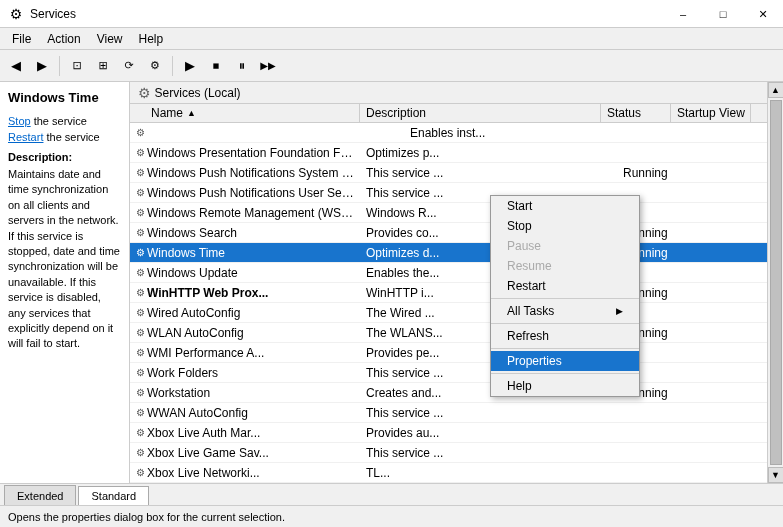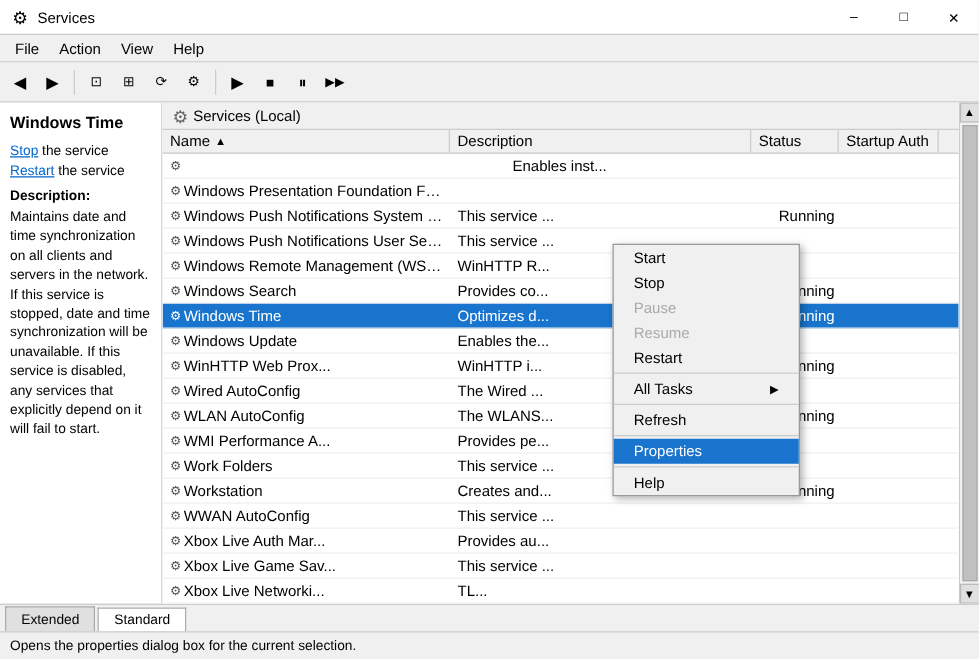--- a/index.html
+++ b/index.html
@@ -312,32 +312,32 @@
     </div>
 
     <div id="services-panel" style="flex:1; display:flex; flex-direction:column; position:relative; overflow:hidden;">
 
       <div id="services-header-bar" style="height:22px; background:#f0f0f0; border-bottom:1px solid #ccc; display:flex; align-items:center; padding:0 8px; font-size:12px; gap:4px;">
         <span style="font-size:14px; color:#666;">⚙</span>
         <span>Services (Local)</span>
       </div>
 
       <div id="col-header" style="display:flex; background:#f0f0f0; border-bottom:1px solid #ccc; flex-shrink:0;">
-        <div class="col-h" style="width:230px; min-width:230px; padding:2px 6px; font-size:12px; border-right:1px solid #ccc; display:flex; align-items:center;">
+        <div class="col-h" style="width:230px; min-width:230px; padding:2px 21px; font-size:12px; border-right:1px solid #ccc; display:flex; align-items:center;">
           <span>Name</span>
           <span style="margin-left:4px; font-size:9px;">▲</span>
         </div>
         <div class="col-h" style="flex:1; padding:2px 6px; font-size:12px; border-right:1px solid #ccc;">
           <span>Description</span>
         </div>
         <div class="col-h" style="width:70px; min-width:70px; padding:2px 6px; font-size:12px; border-right:1px solid #ccc;">
           <span>Status</span>
         </div>
         <div class="col-h" style="width:80px; min-width:80px; padding:2px 6px; font-size:12px; border-right:1px solid #ccc;">
-          <span>Startup Auth</span>
+          <span>Startup View</span>
         </div>
         <div class="col-h" style="width:16px; min-width:16px; padding:2px 6px; font-size:12px;">
           <span></span>
         </div>
       </div>
 
       <div id="service-table" style="flex:1; overflow-y:auto; overflow-x:hidden; display:flex; flex-direction:column;">
 
       <div class="svc-row" style="display: flex; align-items: center; height: 20px; border-bottom: 1px solid rgb(240, 240, 240); cursor: default; font-size: 12px;">
             <div style="width: 230px; min-width: 230px; padding: 0px 6px; white-space: nowrap; overflow: hidden; text-overflow: ellipsis; display: flex; align-items: center; gap: 2px;">
@@ -345,20 +345,21 @@
             </div>
             <div style="flex: 1 1 0%; padding: 0px 6px; white-space: nowrap; overflow: hidden; text-overflow: ellipsis; margin-left: 44px;">Enables inst...</div>
             <div style="width: 70px; min-width: 70px; padding: 0px 6px; white-space: nowrap; overflow: hidden;"></div>
             <div style="width: 80px; min-width: 80px; padding: 0px 6px; white-space: nowrap; overflow: hidden;"></div>
           </div>
           <div class="svc-row" style="display: flex; align-items: center; height: 20px; border-bottom: 1px solid rgb(240, 240, 240); cursor: default; font-size: 12px;">
             <div style="width: 230px; min-width: 230px; padding: 0px 6px; white-space: nowrap; overflow: hidden; text-overflow: ellipsis; display: flex; align-items: center; gap: 2px;">
               <span style="font-size: 10px; color: rgb(85, 85, 85); flex-shrink: 0;">⚙</span>
               <span style="overflow: hidden; text-overflow: ellipsis; white-space: nowrap;">Windows Presentation Foundation Font Cac...</span>
             </div>
+            <div style="flex: 1 1 0%; padding: 0px 6px; white-space: nowrap; overflow: hidden; text-overflow: ellipsis;">Optimizes p...</div>
             <div style="width: 70px; min-width: 70px; padding: 0px 6px; white-space: nowrap; overflow: hidden;"></div>
             <div style="width: 80px; min-width: 80px; padding: 0px 6px; white-space: nowrap; overflow: hidden;"></div>
           </div>
           <div class="svc-row" style="display: flex; align-items: center; height: 20px; border-bottom: 1px solid rgb(240, 240, 240); cursor: default; font-size: 12px;">
             <div style="width: 230px; min-width: 230px; padding: 0px 6px; white-space: nowrap; overflow: hidden; text-overflow: ellipsis; display: flex; align-items: center; gap: 2px;">
               <span style="font-size: 10px; color: rgb(85, 85, 85); flex-shrink: 0;">⚙</span>
               <span style="overflow: hidden; text-overflow: ellipsis; white-space: nowrap;">Windows Push Notifications System Service</span>
             </div>
             <div style="flex: 1 1 0%; padding: 0px 6px; white-space: nowrap; overflow: hidden; text-overflow: ellipsis;">This service ...</div>
             <div style="width: 70px; min-width: 70px; padding: 0px 6px; white-space: nowrap; overflow: hidden;">Running</div>
@@ -371,21 +372,21 @@
             </div>
             <div style="flex: 1 1 0%; padding: 0px 6px; white-space: nowrap; overflow: hidden; text-overflow: ellipsis;">This service ...</div>
             <div style="width: 70px; min-width: 70px; padding: 0px 6px; white-space: nowrap; overflow: hidden;"></div>
             <div style="width: 80px; min-width: 80px; padding: 0px 6px; white-space: nowrap; overflow: hidden;"></div>
           </div>
           <div class="svc-row" style="display: flex; align-items: center; height: 20px; border-bottom: 1px solid rgb(240, 240, 240); cursor: default; font-size: 12px;">
             <div style="width: 230px; min-width: 230px; padding: 0px 6px; white-space: nowrap; overflow: hidden; text-overflow: ellipsis; display: flex; align-items: center; gap: 2px;">
               <span style="font-size: 10px; color: rgb(85, 85, 85); flex-shrink: 0;">⚙</span>
               <span style="overflow: hidden; text-overflow: ellipsis; white-space: nowrap;">Windows Remote Management (WS-Manag...</span>
             </div>
-            <div style="flex: 1 1 0%; padding: 0px 6px; white-space: nowrap; overflow: hidden; text-overflow: ellipsis;">WinHTTP R...</div>
+            <div style="flex: 1 1 0%; padding: 0px 6px; white-space: nowrap; overflow: hidden; text-overflow: ellipsis;">Windows R...</div>
             <div style="width: 70px; min-width: 70px; padding: 0px 6px; white-space: nowrap; overflow: hidden;"></div>
             <div style="width: 80px; min-width: 80px; padding: 0px 6px; white-space: nowrap; overflow: hidden;"></div>
           </div>
           <div class="svc-row" style="display: flex; align-items: center; height: 20px; border-bottom: 1px solid rgb(240, 240, 240); cursor: default; font-size: 12px;">
             <div style="width: 230px; min-width: 230px; padding: 0px 6px; white-space: nowrap; overflow: hidden; text-overflow: ellipsis; display: flex; align-items: center; gap: 2px;">
               <span style="font-size: 10px; color: rgb(85, 85, 85); flex-shrink: 0;">⚙</span>
               <span style="overflow: hidden; text-overflow: ellipsis; white-space: nowrap;">Windows Search</span>
             </div>
             <div style="flex: 1 1 0%; padding: 0px 6px; white-space: nowrap; overflow: hidden; text-overflow: ellipsis;">Provides co...</div>
             <div style="width: 70px; min-width: 70px; padding: 0px 6px; white-space: nowrap; overflow: hidden;">Running</div>
@@ -405,21 +406,21 @@
               <span style="font-size: 10px; color: rgb(85, 85, 85); flex-shrink: 0;">⚙</span>
               <span style="overflow: hidden; text-overflow: ellipsis; white-space: nowrap;">Windows Update</span>
             </div>
             <div style="flex: 1 1 0%; padding: 0px 6px; white-space: nowrap; overflow: hidden; text-overflow: ellipsis;">Enables the...</div>
             <div style="width: 70px; min-width: 70px; padding: 0px 6px; white-space: nowrap; overflow: hidden;"></div>
             <div style="width: 80px; min-width: 80px; padding: 0px 6px; white-space: nowrap; overflow: hidden;"></div>
           </div>
           <div class="svc-row" style="display: flex; align-items: center; height: 20px; border-bottom: 1px solid rgb(240, 240, 240); cursor: default; font-size: 12px;">
             <div style="width: 230px; min-width: 230px; padding: 0px 6px; white-space: nowrap; overflow: hidden; text-overflow: ellipsis; display: flex; align-items: center; gap: 2px;">
               <span style="font-size: 10px; color: rgb(85, 85, 85); flex-shrink: 0;">⚙</span>
-              <span style="overflow: hidden; text-overflow: ellipsis; white-space: nowrap;">WinHTTP Web Prox...</span>
+              <span style="overflow: hidden; text-overflow: ellipsis; white-space: nowrap; font-weight: bold;">WinHTTP Web Prox...</span>
             </div>
             <div style="flex: 1 1 0%; padding: 0px 6px; white-space: nowrap; overflow: hidden; text-overflow: ellipsis;">WinHTTP i...</div>
             <div style="width: 70px; min-width: 70px; padding: 0px 6px; white-space: nowrap; overflow: hidden;">Running</div>
             <div style="width: 80px; min-width: 80px; padding: 0px 6px; white-space: nowrap; overflow: hidden;"></div>
           </div>
           <div class="svc-row" style="display: flex; align-items: center; height: 20px; border-bottom: 1px solid rgb(240, 240, 240); cursor: default; font-size: 12px;">
             <div style="width: 230px; min-width: 230px; padding: 0px 6px; white-space: nowrap; overflow: hidden; text-overflow: ellipsis; display: flex; align-items: center; gap: 2px;">
               <span style="font-size: 10px; color: rgb(85, 85, 85); flex-shrink: 0;">⚙</span>
               <span style="overflow: hidden; text-overflow: ellipsis; white-space: nowrap;">Wired AutoConfig</span>
             </div>

